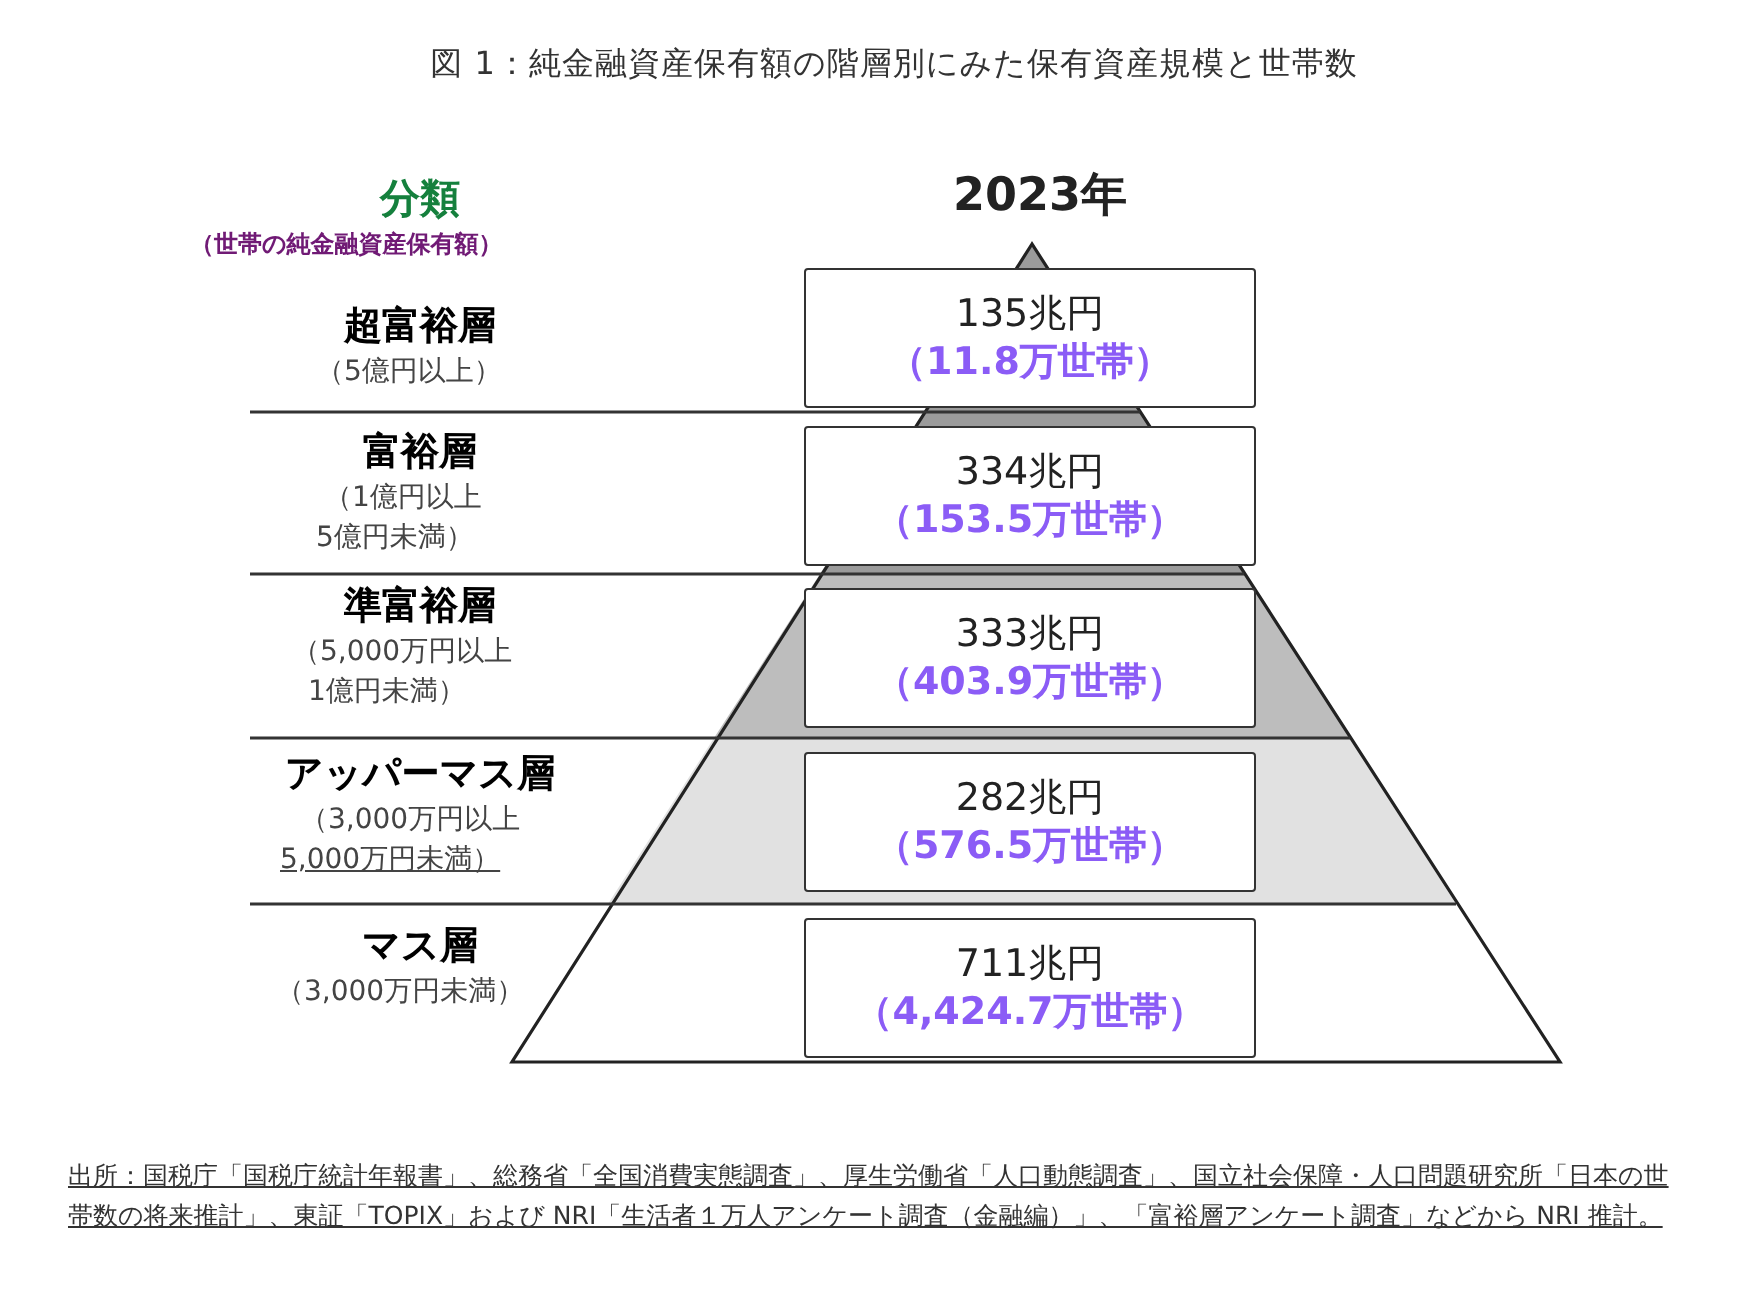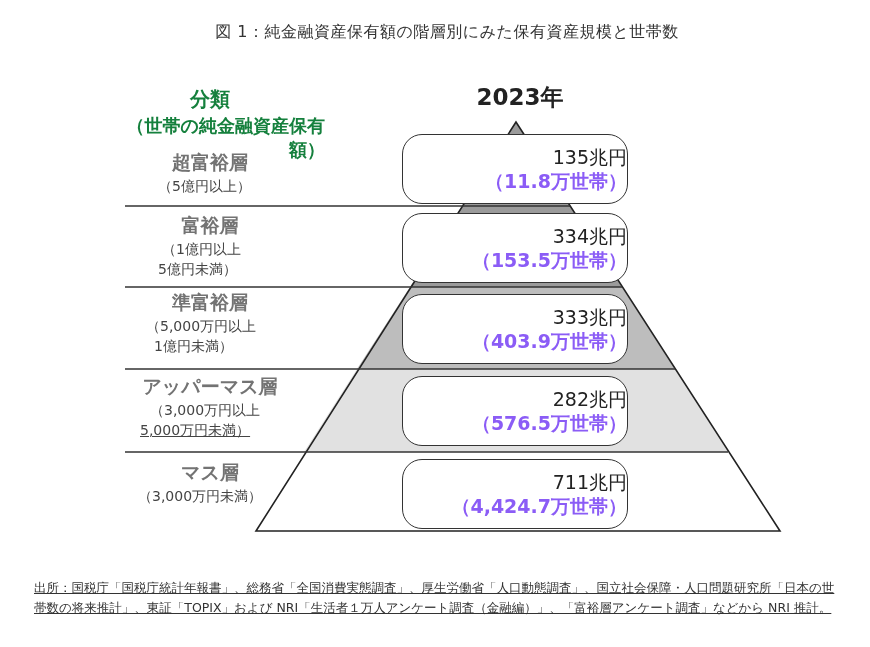--- a/index.html
+++ b/index.html
@@ -3,30 +3,30 @@
 <meta charset="utf-8">
 <style>
   html, body { margin: 0; padding: 0; background: #ffffff; }
   body { width: 870px; height: 647px; position: relative; overflow: hidden;
          font-family: "DejaVu Sans", "Liberation Sans", sans-serif; color: #222; }
   .title { position: absolute; left: 12px; top: 22px; width: 870px; text-align: center;
            font-size: 16px; color: #333; letter-spacing: 0.5px; }
   svg.pyr { position: absolute; left: 0; top: 0; }
   .hdr-main { position: absolute; left: 110px; width: 200px; text-align: center; top: 86px;
               font-size: 20px; font-weight: bold; color: #15803d; }
-  .hdr-sub { position: absolute; left: 95px; width: 230px; text-align: right; top: 114px;
-             font-size: 18px; font-weight: bold; color: #15803d; }
+  .hdr-sub { position: absolute; left: 95px; width: 230px; text-align: left; top: 114px;
+             font-size: 12px; font-weight: bold; color: #701a75; }
   .year { position: absolute; left: 440px; width: 160px; text-align: center; top: 82px;
           font-size: 23px; font-weight: bold; color: #222; }
   .cat { position: absolute; left: 110px; width: 200px; }
-  .cat .nm { text-align: center; font-size: 19px; font-weight: bold; color: #737373; }
+  .cat .nm { text-align: center; font-size: 19px; font-weight: bold; color: #000000; }
   .cat .rg { font-size: 14px; color: #444; line-height: 20px; }
   .box { position: absolute; left: 402px; width: 226px; height: 70px; background: #fff;
-         border: 1.5px solid #333; border-radius: 20px; box-sizing: border-box;
-         text-align: center; display: flex; flex-direction: column; justify-content: center; align-items: flex-end; }
+         border: 1.5px solid #333; border-radius: 2px; box-sizing: border-box;
+         text-align: center; display: flex; flex-direction: column; justify-content: center; }
   .box .v1 { font-size: 19px; color: #222; line-height: 24px; }
   .box .v2 { font-size: 19px; color: #8b5cf6; line-height: 24px; font-weight: bold; }
   .src { position: absolute; left: 34px; top: 578px; width: 810px; font-size: 12.5px;
          color: #333; line-height: 20px; text-decoration: underline; }
 </style>
 </head>
 <body>
 
 <div class="title">図 1：純金融資産保有額の階層別にみた保有資産規模と世帯数</div>
 

